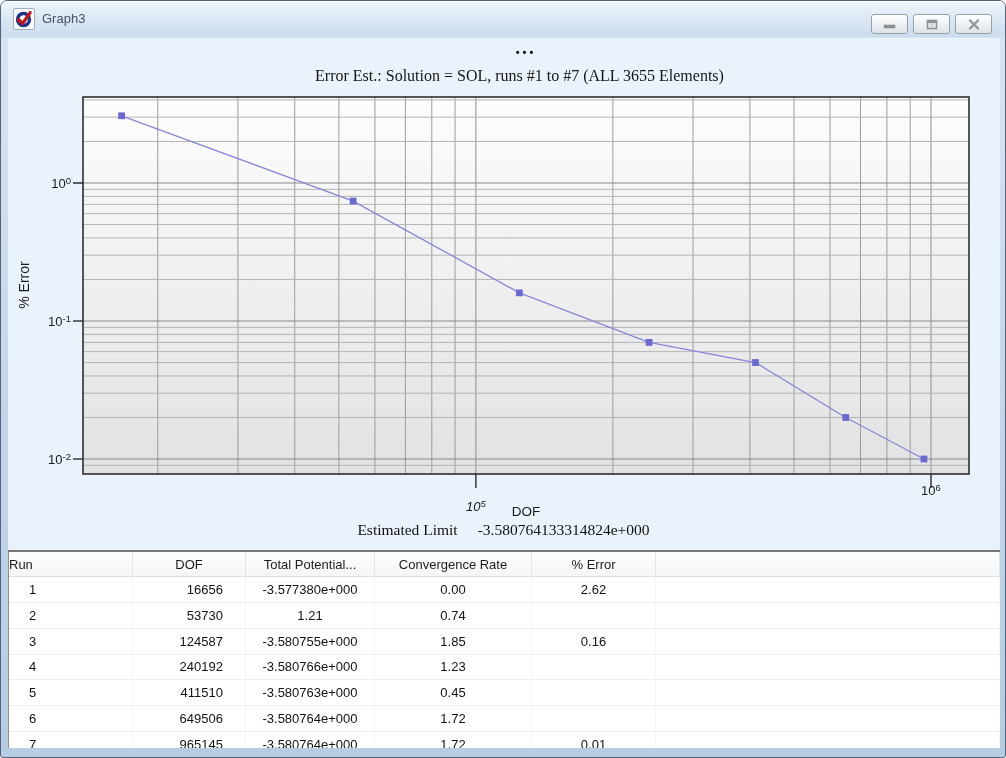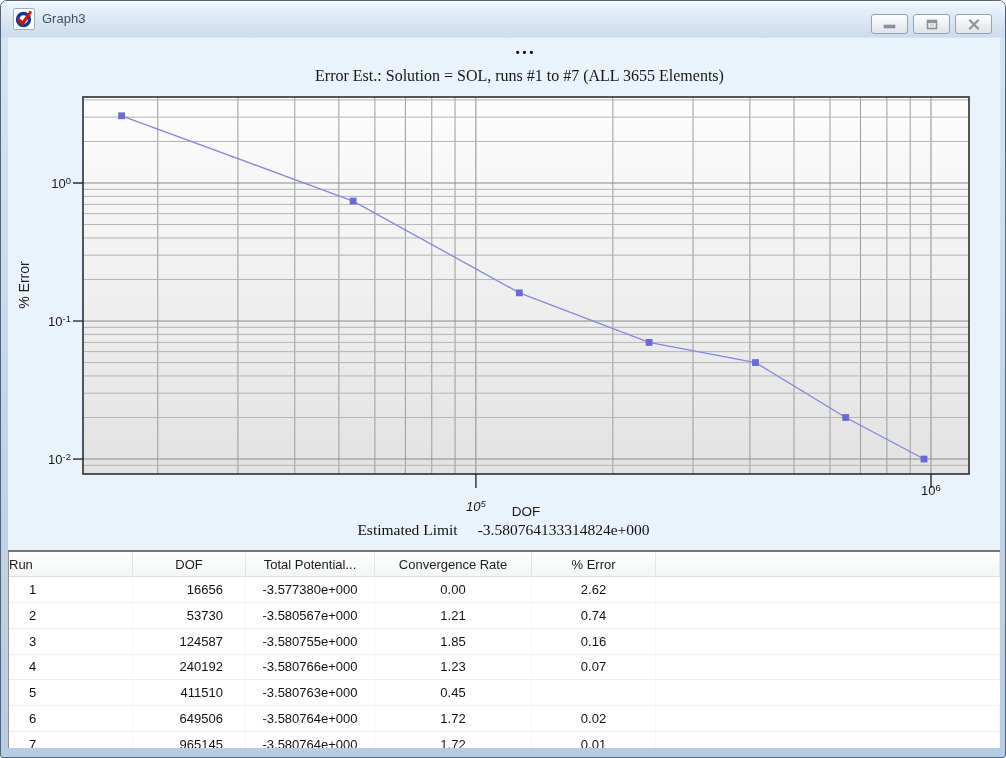--- a/index.html
+++ b/index.html
@@ -193,54 +193,51 @@
           <div class="cell al">1</div>
           <div class="cell ar">16656</div>
           <div class="cell ac">-3.577380e+000</div>
           <div class="cell ac">0.00</div>
           <div class="cell ac">2.62</div>
           <div class="cell"></div>
         </div>
         <div class="row">
           <div class="cell al">2</div>
           <div class="cell ar">53730</div>
-          <div class="cell ac">-3.580567e+000</div>
           <div class="cell ac">1.21</div>
           <div class="cell ac">0.74</div>
           <div class="cell"></div>
         </div>
         <div class="row">
           <div class="cell al">3</div>
           <div class="cell ar">124587</div>
           <div class="cell ac">-3.580755e+000</div>
           <div class="cell ac">1.85</div>
           <div class="cell ac">0.16</div>
           <div class="cell"></div>
         </div>
         <div class="row">
           <div class="cell al">4</div>
           <div class="cell ar">240192</div>
           <div class="cell ac">-3.580766e+000</div>
           <div class="cell ac">1.23</div>
-          <div class="cell ac">0.07</div>
           <div class="cell"></div>
         </div>
         <div class="row">
           <div class="cell al">5</div>
           <div class="cell ar">411510</div>
           <div class="cell ac">-3.580763e+000</div>
           <div class="cell ac">0.45</div>
           <div class="cell"></div>
         </div>
         <div class="row">
           <div class="cell al">6</div>
           <div class="cell ar">649506</div>
           <div class="cell ac">-3.580764e+000</div>
           <div class="cell ac">1.72</div>
-          <div class="cell ac">0.02</div>
           <div class="cell"></div>
         </div>
         <div class="row">
           <div class="cell al">7</div>
           <div class="cell ar">965145</div>
           <div class="cell ac">-3.580764e+000</div>
           <div class="cell ac">1.72</div>
           <div class="cell ac">0.01</div>
           <div class="cell"></div>
         </div>

